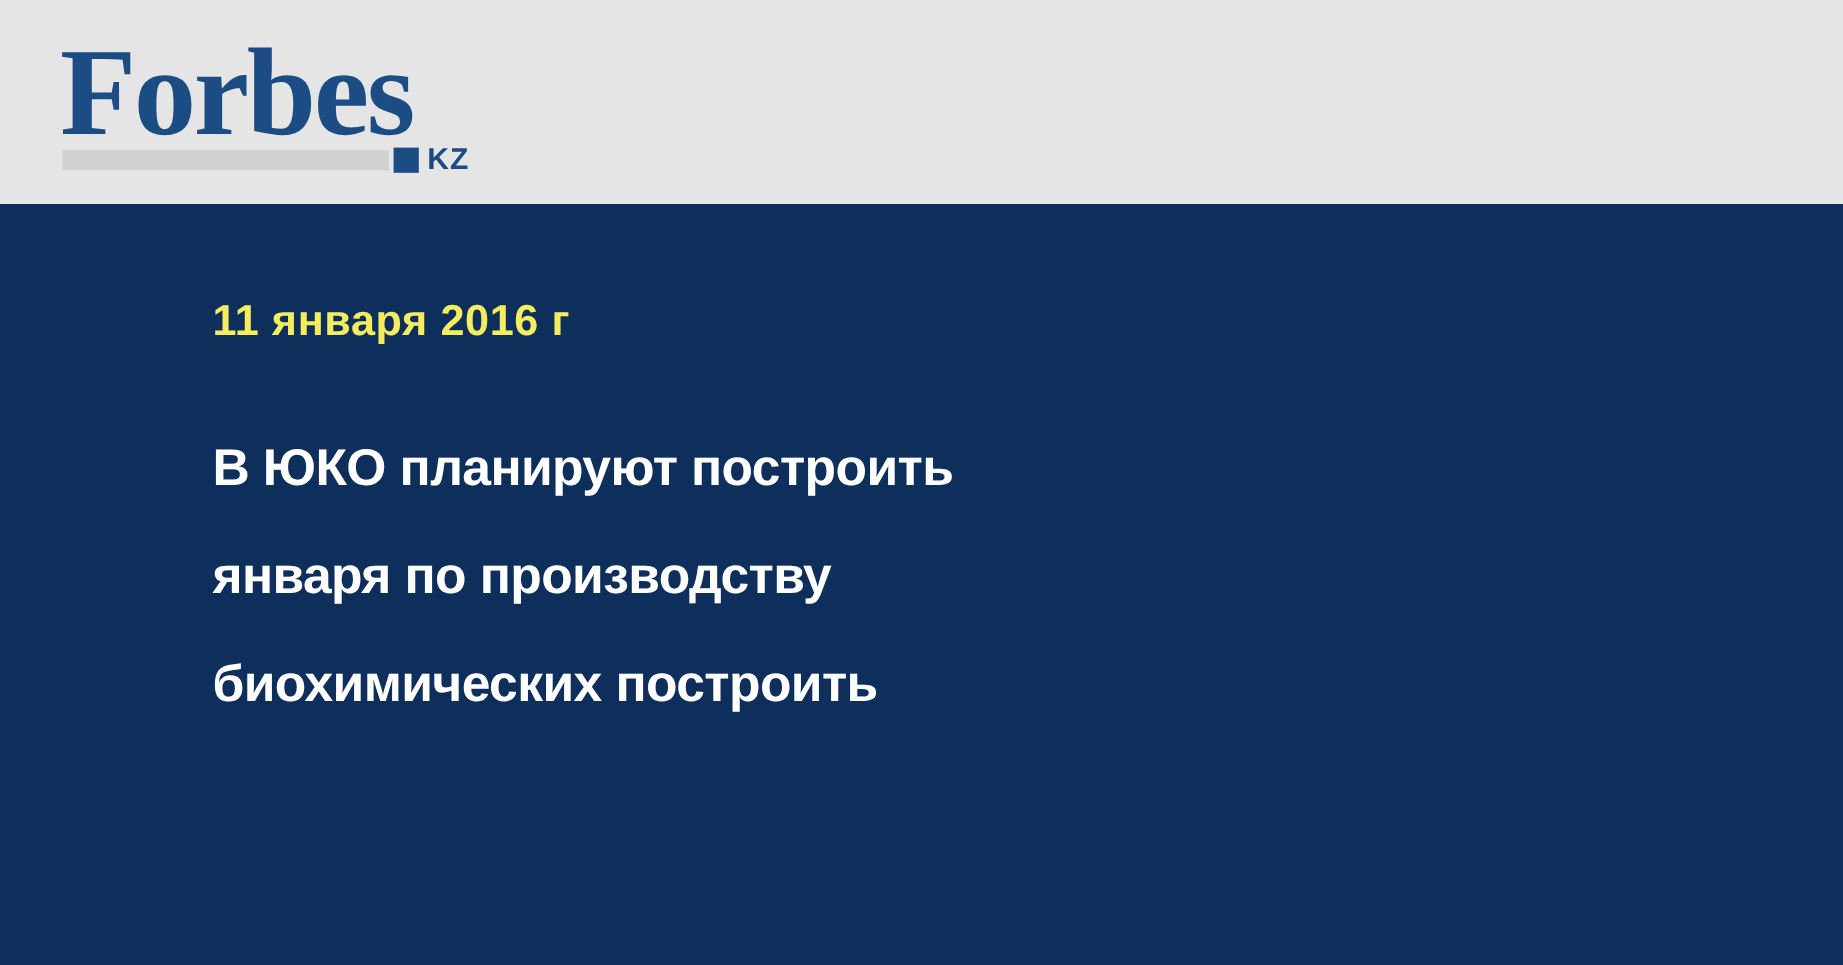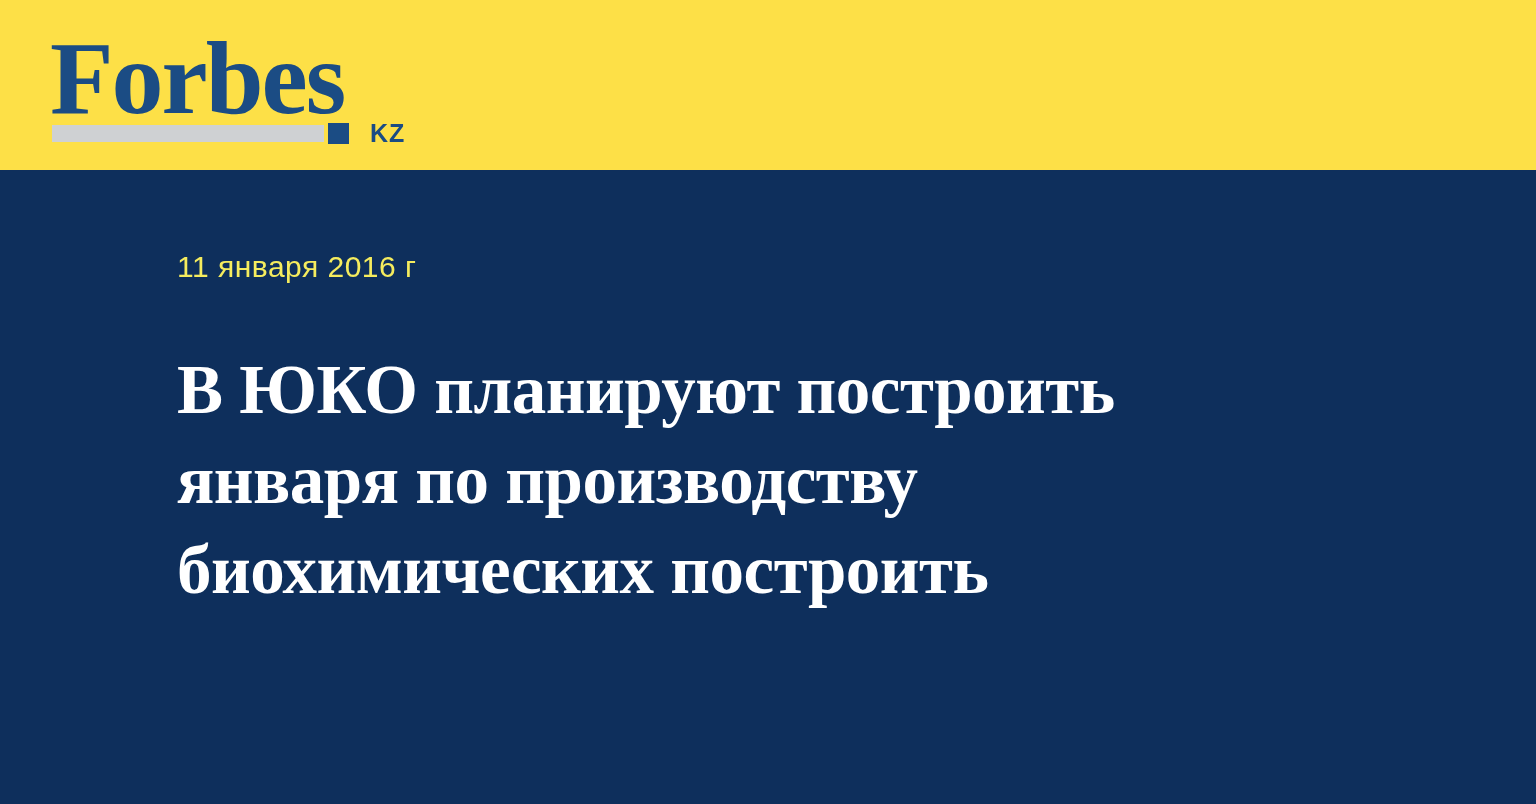--- a/index.html
+++ b/index.html
@@ -23,21 +23,21 @@
     background: #ffffff;
   }
 
   
   .header-band {
     position: absolute;
     left: 0;
     top: 0;
     width: 1536px;
     height: 170px;
-    background: #fde047;
+    background: #e5e5e5;
   }
 
   .brand-logo {
     position: absolute;
     left: 50px;
     top: 26px;
     width: 360px;
     height: 120px;
     display: block;
   }
@@ -63,21 +63,21 @@
     height: 17px;
     background: #cfd1d3;
   }
 
   .brand-tld {
     position: absolute;
     left: 278px;
     top: 95px;
     display: flex;
     align-items: center;
-    gap: 21px;
+    gap: 7px;
   }
 
   .brand-tld-square {
     width: 21px;
     height: 21px;
     background: #1b4c84;
     display: block;
   }
 
   .brand-tld-text {
@@ -104,37 +104,37 @@
     left: 177px;
     top: 0;
     width: 1200px;
   }
 
   .article-date {
     position: absolute;
     left: 0;
     top: 80px;
     font-family: "Liberation Sans", "DejaVu Sans", sans-serif;
-    font-weight: 400;
-    font-size: 30px;
+    font-weight: 700;
+    font-size: 36px;
     line-height: 34px;
     letter-spacing: 0.5px;
     color: #f5ec5e;
     white-space: nowrap;
   }
 
   .article-title {
     position: absolute;
     left: 0;
     top: 175px;
     width: 1100px;
     margin: 0;
-    font-family: Liberation Serif, serif;
+    font-family: Liberation Sans, sans-serif;
     font-weight: 700;
-    font-size: 69px;
+    font-size: 43px;
     line-height: 90px;
     letter-spacing: -0.5px;
     color: #ffffff;
   }
 
   .article-title .title-line {
     display: block;
     white-space: nowrap;
   }
 </style>

